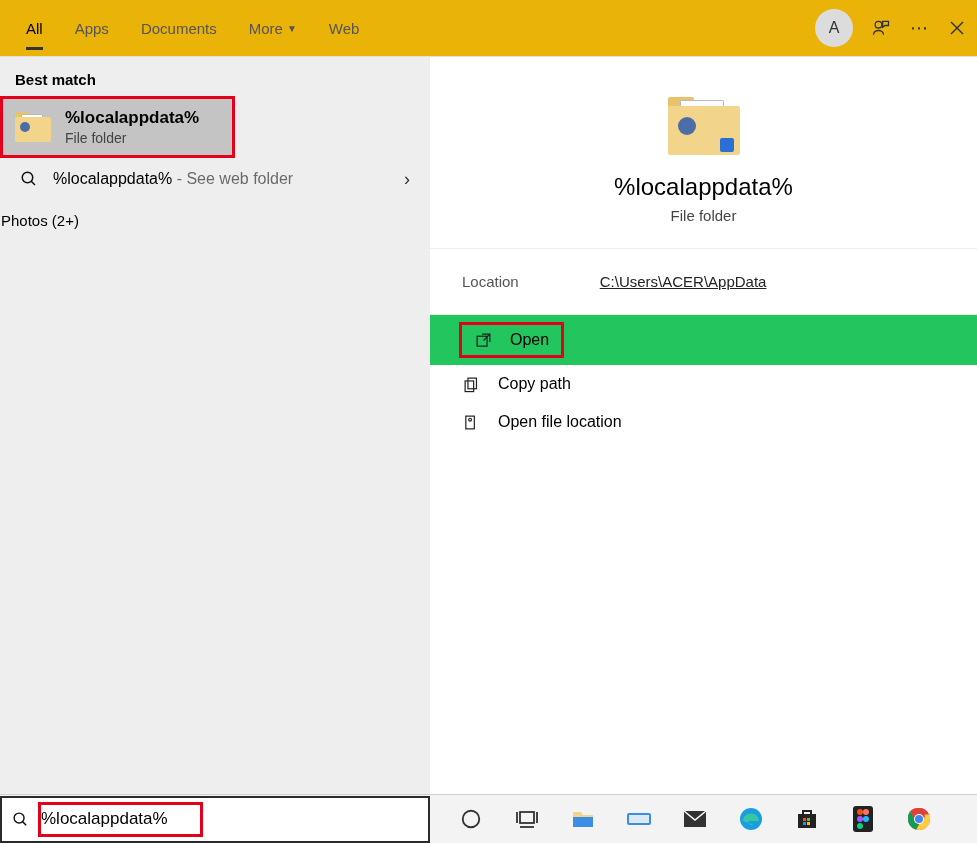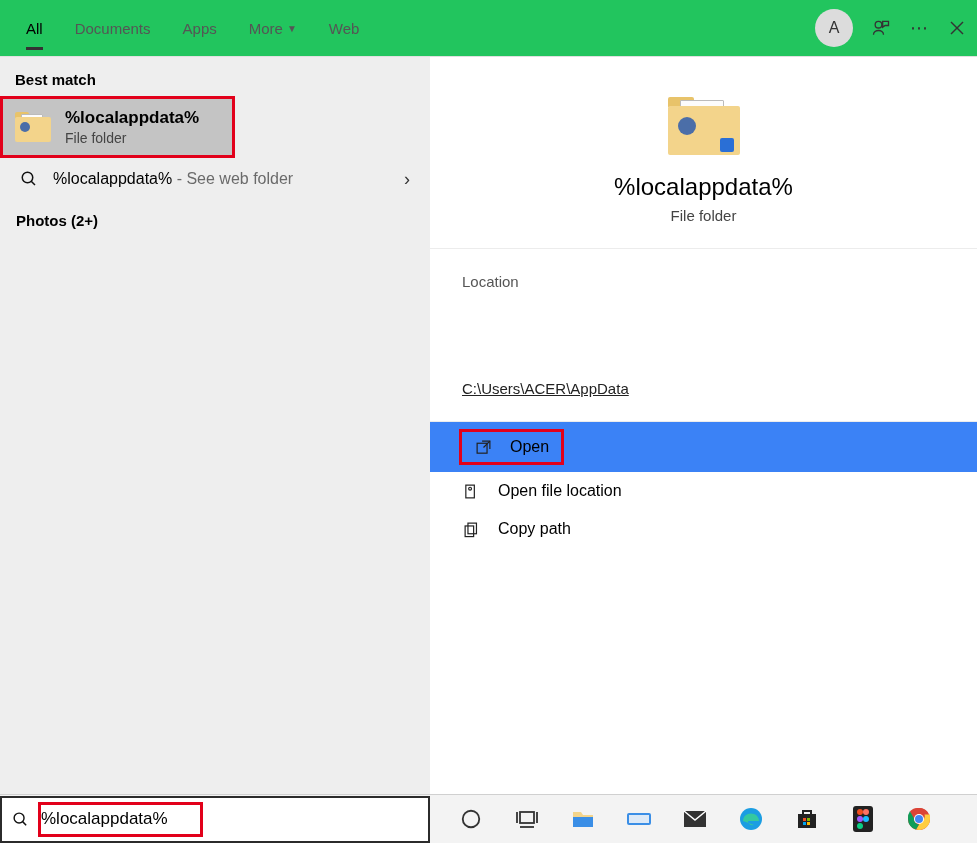--- a/index.html
+++ b/index.html
@@ -1,20 +1,20 @@
 <!DOCTYPE html>
 <html><head>
 <meta charset="utf-8">
 <style>
   * { box-sizing: border-box; margin: 0; padding: 0; font-family: "Segoe UI", sans-serif; }
   body { width: 977px; height: 843px; background: #fff; overflow: hidden; position: relative; }
 
   
   .topbar {
-    height: 57px; background: #22c55e; display: flex; align-items: flex-start;
+    height: 57px; background: #eab308; display: flex; align-items: flex-start;
     padding-left: 10px; position: relative; border-bottom: 1px solid #e0e0e0;
   }
   .tabs { display: flex; height: 100%; align-items: center; }
   .tab {
     padding: 0 16px; height: 100%; display: flex; align-items: center;
     font-size: 15px; color: #555; cursor: pointer; position: relative;
   }
   .tab.active { color: #000; }
   .tab.active::after {
     content: ""; position: absolute; bottom: 6px; left: 16px; right: 16px;
@@ -52,41 +52,41 @@
   .result-sub { font-size: 14px; color:#444; margin-top:2px; }
 
   .web-row {
     display:flex; align-items:center; padding: 12px 15px; cursor:pointer; position:relative;
   }
   .web-row .search-glyph { width:28px; display:flex; justify-content:center; font-size:17px; color:#111; margin-right:10px;}
   .web-row .wtxt { font-size:16px; }
   .web-row .wtxt .grey { color:#6a6a6a; }
   .web-row .arrow { position:absolute; right:20px; font-size:18px; color:#333; }
 
-  .photos-row { padding: 12px 16px; font-weight:700; font-size:15px; }
+  .photos-row { padding: 12px 1px; font-weight:400; font-size:15px; }
 
   
   .preview-head { padding: 40px 20px 24px; text-align:center; border-bottom:1px solid #ececec; }
   .folder-ico-lg { width:72px; height:58px; margin: 0 auto 18px; position:relative;}
   .folder-ico-lg .folder-tab{width:26px;height:10px;}
   .folder-ico-lg .folder-body{top:9px;}
   .folder-ico-lg .folder-paper{top:3px;left:12px;width:44px;height:50px;}
   .folder-ico-lg .folder-gear{top:20px;left:10px;width:18px;height:18px;}
   .folder-ico-lg .folder-blue{position:absolute;bottom:3px;right:6px;width:14px;height:14px;background:#2a6fd6;border-radius:2px;}
   .preview-title { font-size:24px; }
   .preview-sub { font-size:15px; color:#444; margin-top:6px;}
 
-  .meta-row { display:flex; padding: 24px 32px; border-bottom:1px solid #ececec; font-size:15px; gap:90px;flex-direction:column;}
+  .meta-row { display:flex; padding: 24px 32px; border-bottom:1px solid #ececec; font-size:15px; gap:70px;}
   .meta-label { color:#555; }
-  .meta-val { text-decoration: underline; color:#222; cursor:pointer; }
+  .meta-val { text-decoration: underline; color:#222; cursor:pointer;margin-left:11px; }
 
   .action-row {
     display:flex; align-items:center; gap:18px; padding: 10px 32px; font-size:16px; cursor:pointer;
   }
-  .action-row.sel { background:#3b82f6; }
+  .action-row.sel { background:#22c55e; }
   .action-ico { width:18px; height:18px; display:flex; align-items:center; justify-content:center; }
   .hl-red-tight { outline: 3px solid #e2001a; outline-offset: 0; padding: 6px 12px; display:inline-flex; align-items:center; gap:18px;}
 
   
   .taskbar {
     position:absolute; left:0; right:0; bottom:0; height:49px; background:#f3f3f3;
     border-top:1px solid #d0d0d0; display:flex; align-items:center;
   }
   .searchbox {
     width:430px; height:47px; margin:0; border:2px solid #2b2b2b; background:#fff;
@@ -100,22 +100,22 @@
   .tb-icons { display:flex; align-items:center; gap:30px; padding-left:28px;}
   .tb-icon { width:26px; height:26px; display:flex; align-items:center; justify-content:center; cursor:pointer; font-size:20px; border-radius:4px;}
   svg { display:block; }
 </style>
 </head>
 <body>
 
 <div class="topbar">
   <div class="tabs">
     <div class="tab active">All</div>
+    <div class="tab">Apps</div>
     <div class="tab">Documents</div>
-    <div class="tab">Apps</div>
     <div class="tab">
       <span>More</span>
       <span class="chev">▼</span>
     </div>
     <div class="tab">Web</div>
   </div>
   <div class="top-right">
     <div class="avatar">A</div>
     <div class="top-icon">
       <svg viewBox="0 0 24 24" width="20" height="20" fill="none" stroke="#333" stroke-width="1.6">
@@ -195,34 +195,34 @@
               <path d="M10 3h11v11"></path>
               <line x1="21" y1="3" x2="12" y2="12"></line>
           </svg>
         </span>
         <span>Open</span>
       </span>
     </div>
     <div class="action-row">
       <span class="action-ico">
         <svg width="17" height="17" viewBox="0 0 24 24" fill="none" stroke="#222" stroke-width="1.7">
-          <rect x="4" y="3" width="12" height="18"></rect>
-            <circle cx="10" cy="8" r="2"></circle>
+          <rect x="7" y="3" width="12" height="15"></rect>
+            <rect x="3" y="7" width="12" height="15"></rect>
         </svg>
       </span>
-      <span>Open file location</span>
+      <span>Copy path</span>
     </div>
     <div class="action-row">
       <span class="action-ico">
         <svg width="17" height="17" viewBox="0 0 24 24" fill="none" stroke="#222" stroke-width="1.7">
-          <rect x="7" y="3" width="12" height="15"></rect>
-            <rect x="3" y="7" width="12" height="15"></rect>
+          <rect x="4" y="3" width="12" height="18"></rect>
+            <circle cx="10" cy="8" r="2"></circle>
         </svg>
       </span>
-      <span>Copy path</span>
+      <span>Open file location</span>
     </div>
   </div>
 </div>
 
 <div class="taskbar">
   <div class="searchbox">
     <span class="glass">
       <svg width="17" height="17" viewBox="0 0 24 24" fill="none" stroke="#111" stroke-width="2">
           <circle cx="10" cy="10" r="7"></circle>
           <line x1="20" y1="20" x2="15" y2="15"></line>

